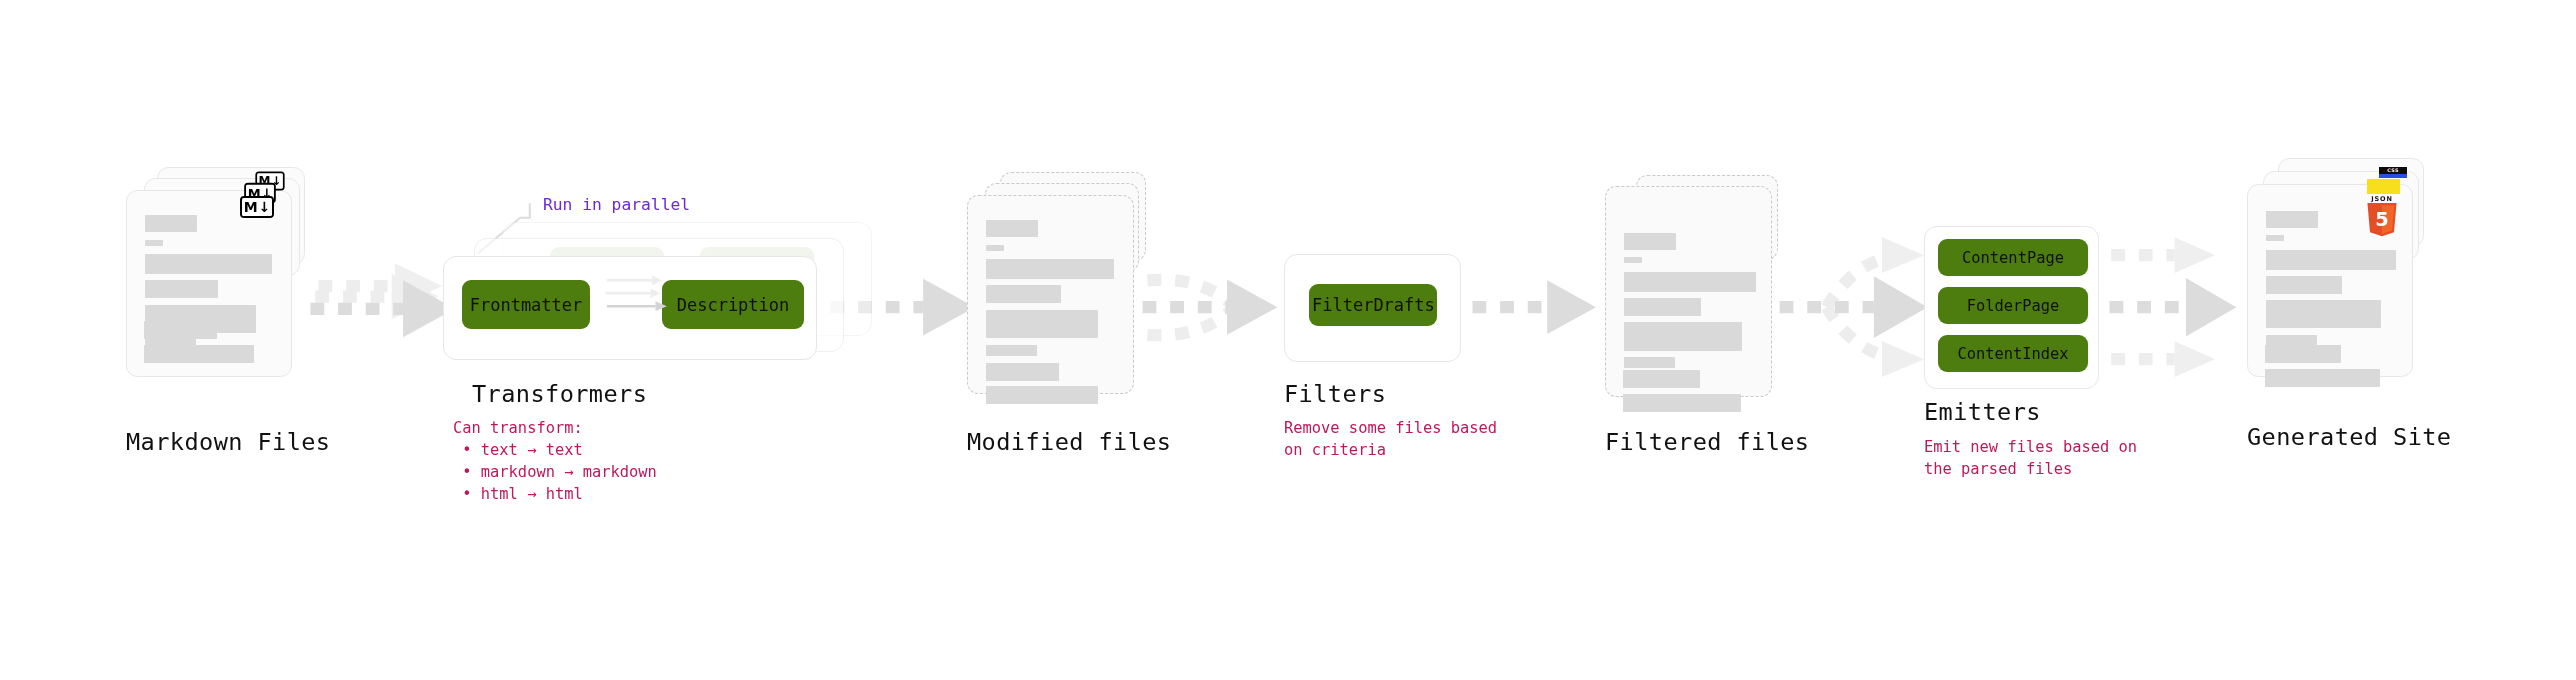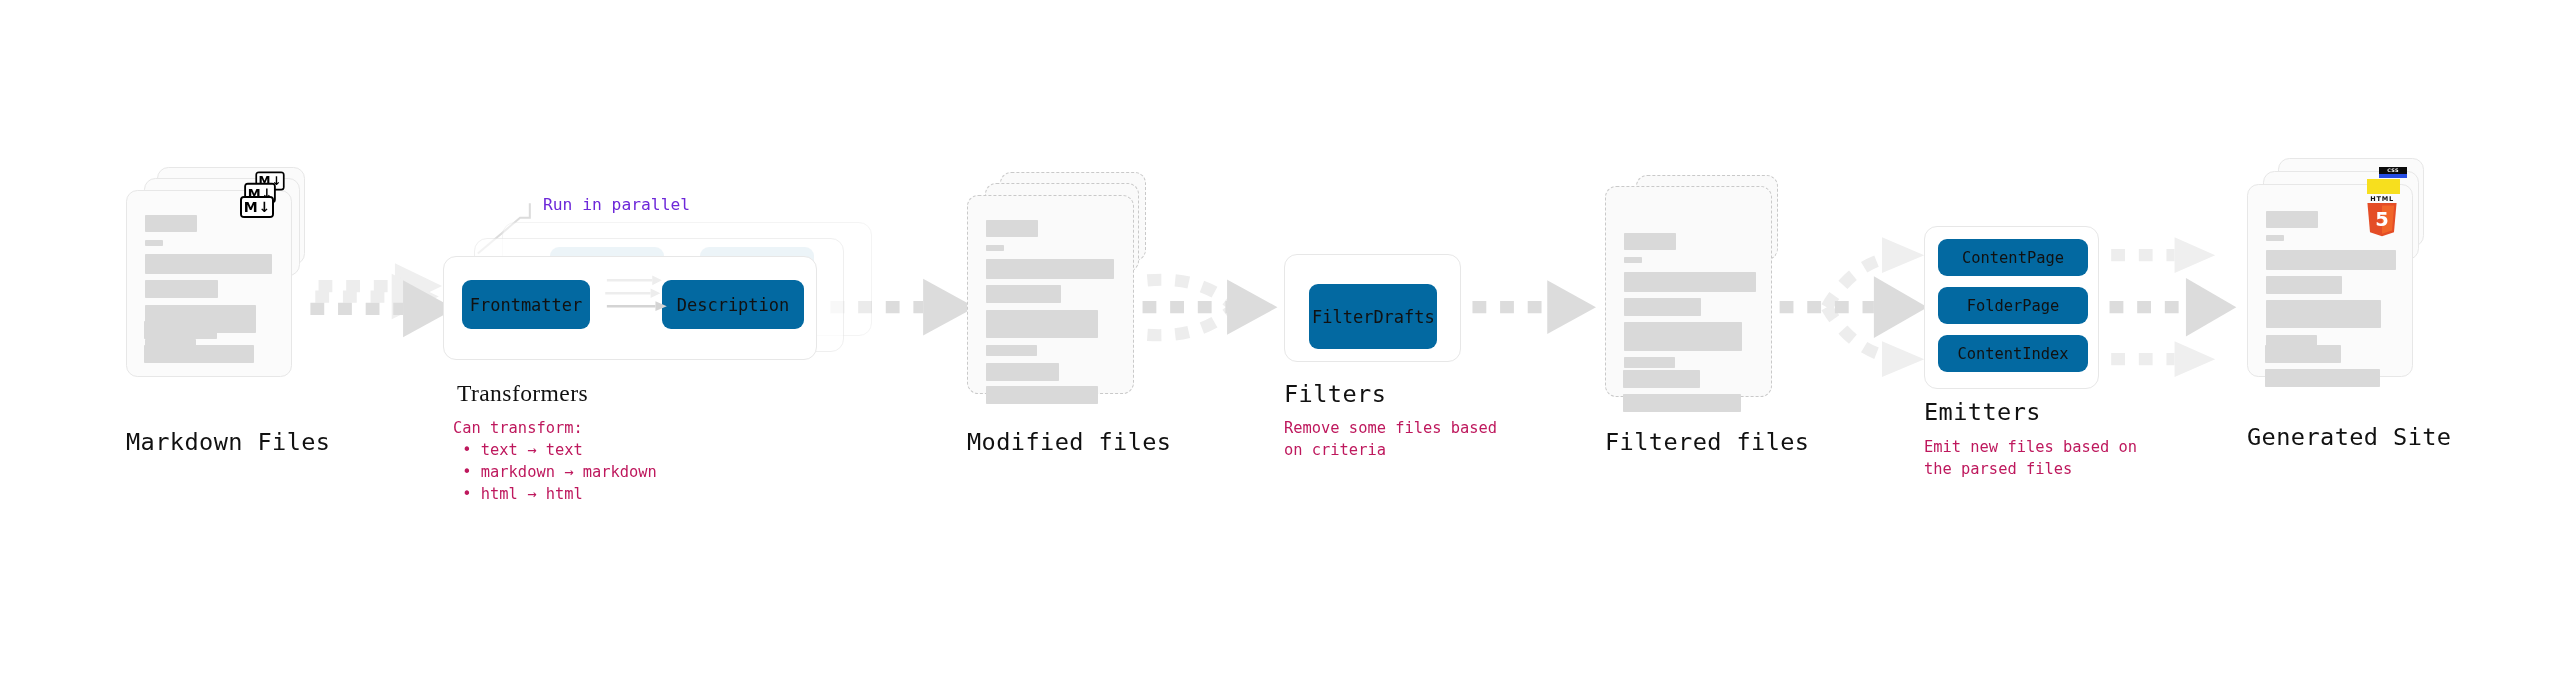--- a/index.html
+++ b/index.html
@@ -94,21 +94,21 @@
   
   .proc-box {
     position: absolute;
     background: #ffffff;
     border: 1.6px solid #e7e7e7;
     border-radius: 13px;
     box-sizing: border-box;
   }
   .pill {
     position: absolute;
-    background: #0369a1;
+    background: #4d7c0f;
     border-radius: 9px;
     display: flex;
     align-items: center;
     justify-content: center;
     font-size: 17px;
     color: #111111;
     white-space: pre;
     box-sizing: border-box;
   }
 
@@ -254,21 +254,21 @@
       </g>
       <polygon fill="#ededed" points="62,4 74,10 62,16"></polygon>
       <polygon fill="#ededed" points="60,20 72,26 60,32"></polygon>
       <path d="M6 42 H66" stroke="#d4d4d4" stroke-width="3" fill="none"></path>
       <polygon fill="#d4d4d4" points="66,36 80,42 66,48"></polygon>
     </svg>
   </div>
 
   <div class="callout-text" style="left:543px; top:195px;">Run in parallel</div>
 
-  <div class="stage-label abs" style="left:457px; top:380px;font-family:Liberation Serif, serif;">Transformers</div>
+  <div class="stage-label abs" style="left:472px; top:380px;">Transformers</div>
   <div class="stage-desc abs" style="left:453px; top:418px;">Can transform:
  • text → text
  • markdown → markdown
  • html → html</div>
 
   <div class="doc-stack" style="left:967px; top:172px;">
     <div class="doc-card dashed" style="left:32.5px; top:0px; width:146px; height:89px;"></div>
     <div class="doc-card dashed" style="left:18px; top:11.4px; width:154px; height:89px;"></div>
     <div class="doc-card dashed" style="left:0px; top:23px; width:167px; height:199px;">
       <div class="bar" style="left:18px; top:24.4px; width:52px; height:17px;"></div>
@@ -278,21 +278,21 @@
       <div class="bar" style="left:18px; top:114px; width:112px; height:28.4px;"></div>
       <div class="bar" style="left:18px; top:149px; width:51px; height:10.6px;"></div>
       <div class="bar" style="left:18px; top:167px; width:73px; height:18px;"></div>
       <div class="bar" style="left:18px; top:190px; width:112px; height:18px;"></div>
     </div>
   </div>
 
   <div class="stage-label abs" style="left:967px; top:428px;">Modified files</div>
 
   <div class="proc-box" style="left:1284px; top:254px; width:177px; height:108px;">
-    <div class="pill" style="left:24.4px; top:29px; width:128px; height:65px; font-size:17px;">FilterDrafts</div>
+    <div class="pill" style="left:24.4px; top:29px; width:128px; height:42px; font-size:17px;">FilterDrafts</div>
   </div>
 
   <div class="stage-label abs" style="left:1284px; top:380px;">Filters</div>
   <div class="stage-desc abs" style="left:1284px; top:418px;">Remove some files based
 on criteria</div>
 
   <div class="doc-stack" style="left:1605px; top:175px;">
     <div class="doc-card dashed" style="left:31px; top:0px; width:142px; height:85px;"></div>
     <div class="doc-card dashed" style="left:0px; top:11.4px; width:167px; height:211px;">
       <div class="bar" style="left:18px; top:46px; width:52px; height:17px;"></div>
@@ -333,21 +333,21 @@
     </div>
 
     <div class="css-badge" style="left:132px; top:9px;">
       <div style="width:100%;height:7.3px;background:#0b0b0b;color:#ffffff;font-family:'DejaVu Sans','Liberation Sans',sans-serif;font-size:4.9px;font-weight:bold;text-align:center;line-height:7.3px;letter-spacing:0.4px;"><span>CSS</span></div>
       <div style="width:100%;height:3.3px;background:#264de4;"></div>
     </div>
 
     <div class="js-badge" style="left:120px; top:21px;"></div>
 
     <div class="html5-badge" style="left:117px; top:37px;">
-      <div style="font-family:'DejaVu Sans','Liberation Sans',sans-serif;font-size:6.5px;font-weight:bold;color:#111;text-align:center;letter-spacing:0.8px;line-height:8.1px;">HTML</div>
+      <div style="font-family:'DejaVu Sans','Liberation Sans',sans-serif;font-size:6.5px;font-weight:bold;color:#111;text-align:center;letter-spacing:0.8px;line-height:8.1px;">JSON</div>
       <svg width="36" height="34" viewBox="0 0 44 42">
         <path d="M4 0 L40 0 L36.8 36 L22 41 L7.2 36 Z" fill="#e44d26"></path>
         <path d="M22 3 L37 3 L34.4 34 L22 38 Z" fill="#f16529"></path>
         <text x="22" y="29" font-family="DejaVu Sans, Liberation Sans, sans-serif" font-size="24" font-weight="bold" fill="#ffffff" text-anchor="middle">5</text>
       </svg>
     </div>
   </div>
 
   <div class="abs" style="left:2265px; top:345px;">
     <div class="bar" style="position:absolute; left:0; top:0; width:76px; height:18px;"></div>

